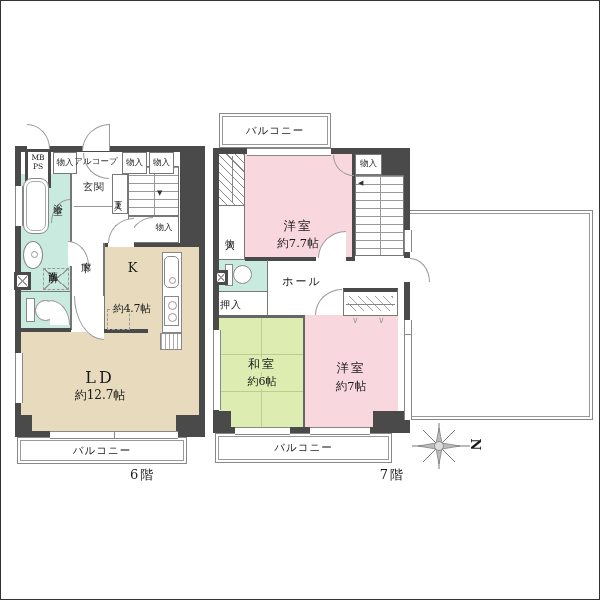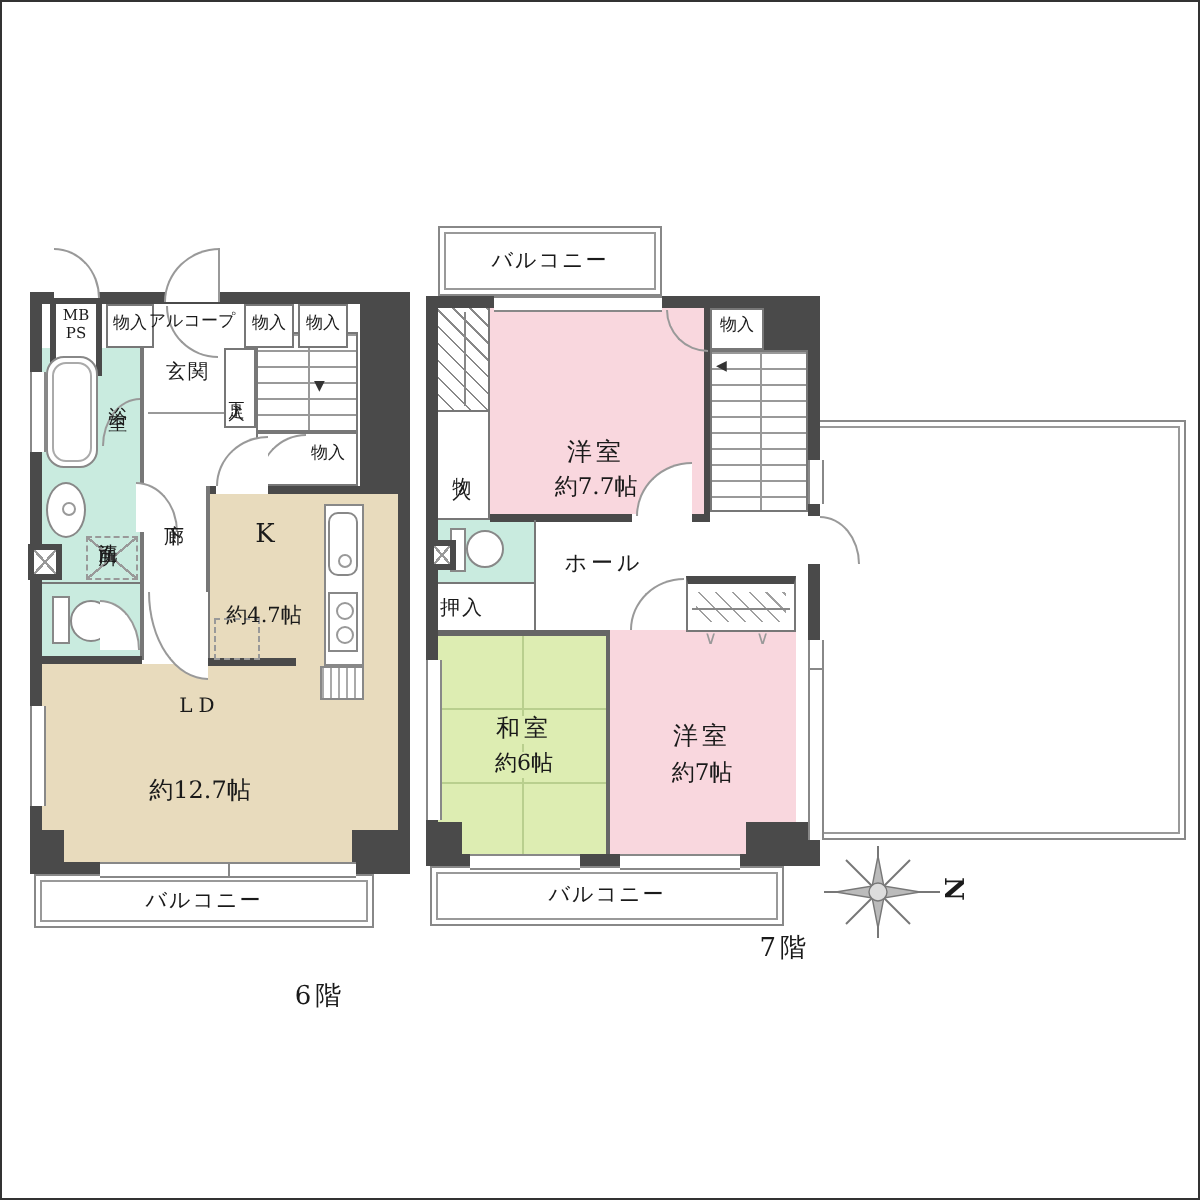--- a/index.html
+++ b/index.html
@@ -133,30 +133,30 @@
   <div class="fix" style="left:164px;top:256px;width:15px;height:32px;border-radius:5px;">
     <div style="position:absolute;left:4px;top:20px;width:5px;height:5px;border:1px solid #999;border-radius:50%;"></div>
   </div>
   <div class="fix" style="left:164px;top:296px;width:15px;height:30px;">
     <div style="position:absolute;left:3px;top:4px;width:7px;height:7px;border:1px solid #999;border-radius:50%;"></div>
     <div style="position:absolute;left:3px;top:16px;width:7px;height:7px;border:1px solid #999;border-radius:50%;"></div>
   </div>
   <div class="abs vstripes" style="left:160px;top:333px;width:22px;height:17px;background-color:#fff;border:1px solid #888;z-index:6;"></div>
 
   <div class="arc arc-bl" style="left:74px;top:296px;width:30px;height:44px;"></div>
-  <div class="lbl" style="left:60px;top:348px;width:80px;font-size:10px;letter-spacing:3px;">LD</div>
+  <div class="lbl" style="left:60px;top:369px;width:80px;font-size:16px;letter-spacing:3px;">LD</div>
   <div class="lbl" style="left:55px;top:389px;width:90px;font-size:12px;letter-spacing:0;">約12.7帖</div>
   <div class="win-v" style="left:15px;top:353px;width:6px;height:50px;"></div>
   <div class="abs wall" style="left:15px;top:415px;width:17px;height:22px;"></div>
   <div class="abs wall" style="left:176px;top:415px;width:29px;height:22px;"></div>
   <div class="win-h" style="left:50px;top:431px;width:128px;height:6px;">
     <div style="position:absolute;left:50%;top:0;bottom:0;width:1px;background:#888;"></div>
   </div>
 
-  <div class="lbl" style="left:130px;top:492px;width:60px;font-size:13px;text-align:center;letter-spacing:2px;">6階</div>
+  <div class="lbl" style="left:130px;top:468px;width:60px;font-size:13px;text-align:left;letter-spacing:2px;">6階</div>
 
   <div class="abs unit" style="left:213px;top:148px;width:197px;height:285px;"></div>
 
   <div class="room" style="left:245px;top:154px;width:107px;height:106px;background:#f9d7de;"></div>
   <div class="room" style="left:219px;top:260px;width:49px;height:32px;background:#c9ebdf;"></div>
   <div class="room" style="left:219px;top:318px;width:84px;height:109px;background:#ddedb2;"></div>
   <div class="room" style="left:303px;top:315px;width:95px;height:112px;background:#f9d7de;"></div>
 
   <div class="win-h" style="left:247px;top:148px;width:84px;height:6px;"></div>
 

